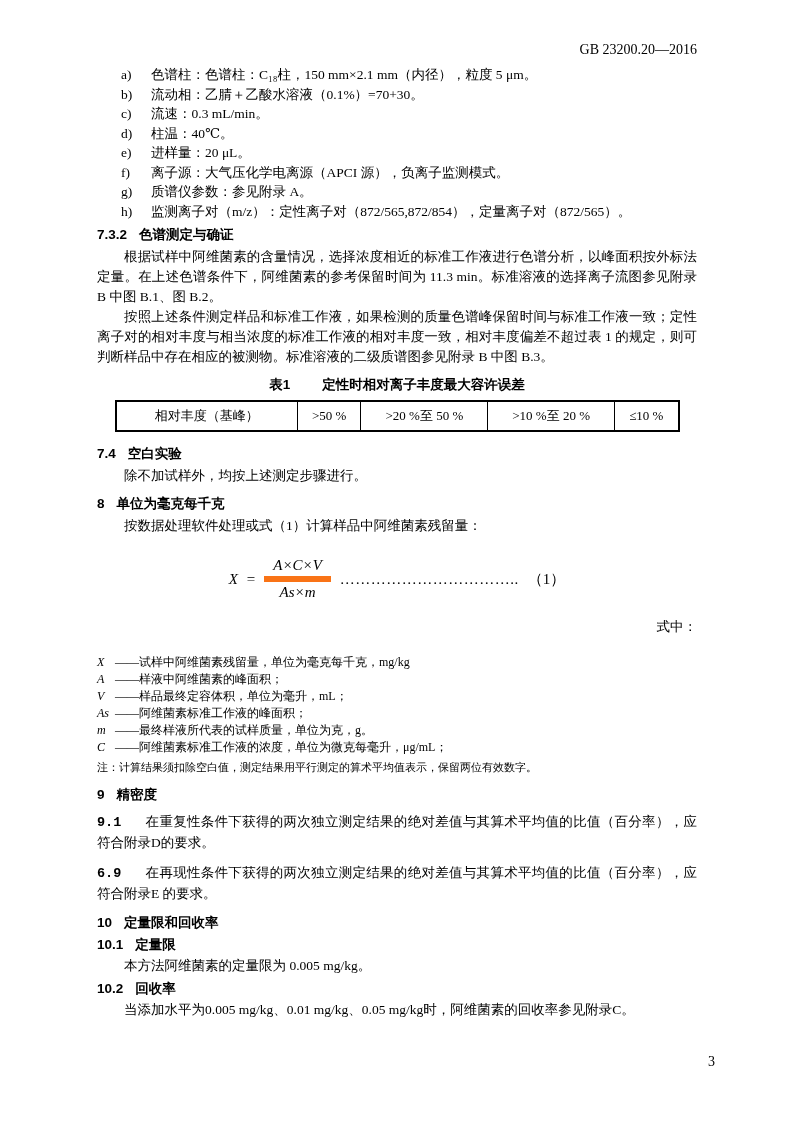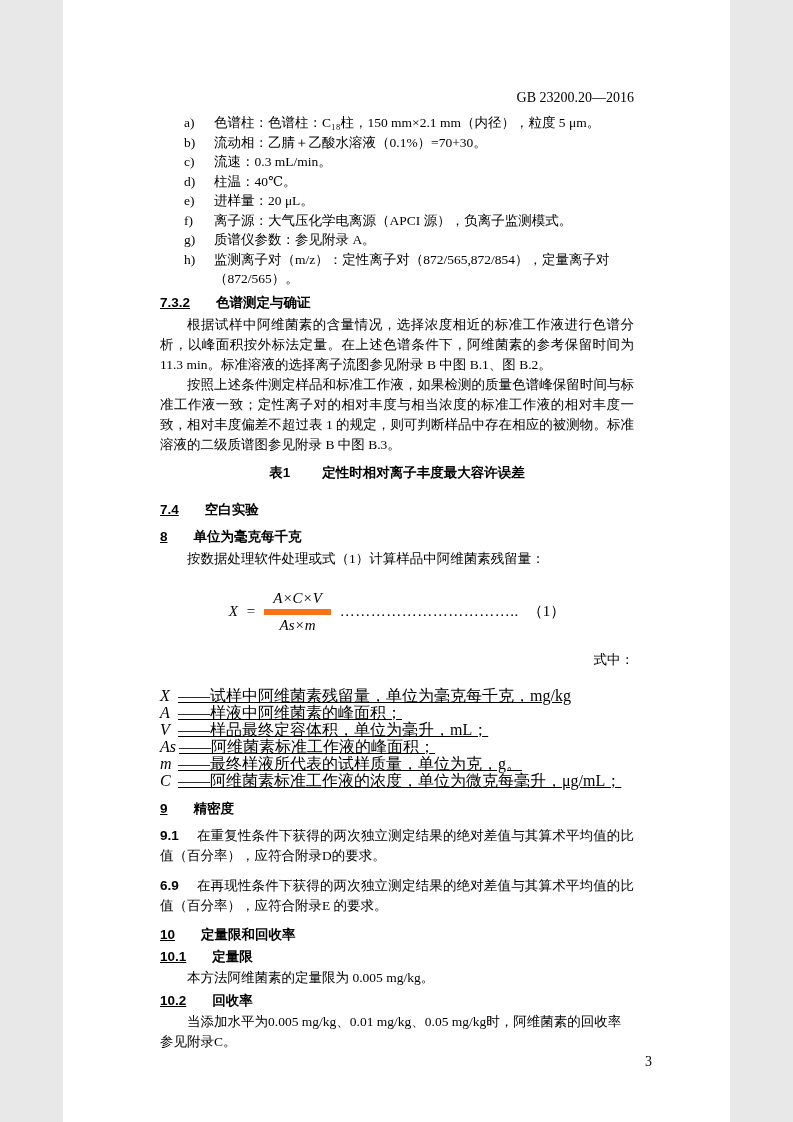--- a/index.html
+++ b/index.html
@@ -1,52 +1,52 @@
 <!DOCTYPE html>
 <html><head>
 <meta charset="utf-8">
 <style>
   * { margin:0; padding:0; box-sizing:border-box; }
   html,body { background:#e8e8e8; }
   .page {
-    position:relative; width:667px; height:1122px; margin:0 auto;
+    position:relative; width:793px; height:1122px; margin:0 auto;
     background:#ffffff; color:#000;
     font-family:"Liberation Serif","DejaVu Serif",serif;
     font-size:13.5px; overflow:hidden;
-    padding:90px 96px 0 97px;
+    padding:42px 96px 0 97px;
   }
   .doc-no { text-align:right; font-size:14px; margin-bottom:7px; }
   .mlist { margin-left:24px; margin-bottom:4px; }
   .mitem { display:flex; line-height:19.5px; }
   .mlabel { flex:none; width:30px; }
   .mtext { flex:1; }
   .hd { font-family:"Liberation Sans","DejaVu Sans",sans-serif; font-weight:700; font-size:13.5px; line-height:18px; }
-  .hd .no { margin-right:26px;text-decoration:underline; }
+  .hd .no { margin-right:12px; }
   .hd732 { margin:5px 0 3px; }
   .para { text-indent:2em; text-align:justify; line-height:20px; }
   .tblttl { text-align:center; margin:9px 0 0; font-family:"Liberation Sans","DejaVu Sans",sans-serif; font-weight:700; font-size:13.5px; }
   .tblttl .no { margin-right:32px; }
   table.tbl { border-collapse:collapse; margin:6px auto 0; width:565px; border:2px solid #000; }
   .tbl td { border:1px solid #000; height:30px; text-align:center; vertical-align:middle; font-size:13px; padding:0 4px; }
   .tbl td.c0 { width:182px; }
   .hd74 { margin:13px 0 3px; }
   .hd8 { margin:9px 0 3px; }
   .formula { display:flex; justify-content:center; align-items:center; gap:9px; margin:20px 0 16px; font-size:15px; }
   .fvar { font-style:italic; }
   .frac { display:inline-flex; flex-direction:column; align-items:center; font-style:italic; line-height:19px; }
   .frac .num { border-bottom:6px solid #f97316; padding:0 9px 1px; }
   .frac .den { padding-top:1px; }
   .fdots { letter-spacing:0.5px; }
   .where { text-indent:2em; line-height:18px; margin-bottom:18px;text-align:right; }
-  .dline { line-height:17px; font-size:16px;text-decoration:underline; }
+  .dline { line-height:17px; font-size:12px; }
   .dsym { font-style:italic; display:inline-block; min-width:15px; margin-right:3px; }
   .note { font-size:11px; line-height:15px; margin-top:4px; }
   .hd9 { margin:11px 0 4px; }
   .clause { text-align:justify; line-height:20px; margin:8px 0 10px; }
-  .clause .cno { font-family:Liberation Sans, sans-serif; font-weight:700; margin-right:18px; }
+  .clause .cno { font-family:Liberation Mono, monospace; font-weight:700; margin-right:24px; }
   .hd10 { margin:10px 0 4px; }
   .hdsub { margin:4px 0 2px; }
   .p-sub { text-indent:2em; line-height:20px; }
   .footer-page { position:absolute; right:78px; bottom:52px; font-size:14px; }
 </style>
 </head>
 <body>
 
 <div class="page">
 
@@ -91,26 +91,34 @@
     <span class="no">7.3.2</span><span>色谱测定与确证</span>
   </div>
   <div class="para">根据试样中阿维菌素的含量情况，选择浓度相近的标准工作液进行色谱分析，以峰面积按外标法定量。在上述色谱条件下，阿维菌素的参考保留时间为 11.3 min。标准溶液的选择离子流图参见附录 B 中图 B.1、图 B.2。</div>
   <div class="para">按照上述条件测定样品和标准工作液，如果检测的质量色谱峰保留时间与标准工作液一致；定性离子对的相对丰度与相当浓度的标准工作液的相对丰度一致，相对丰度偏差不超过表 1 的规定，则可判断样品中存在相应的被测物。标准溶液的二级质谱图参见附录 B 中图 B.3。</div>
 
   <div class="tblttl">
     <span class="no">表1</span><span>定性时相对离子丰度最大容许误差</span>
   </div>
   <table class="tbl">
     <tbody>
+        <tr>
+      <td class="c0">相对丰度（基峰）</td>
+      <td>&gt;50 %</td>
+      <td>&gt;20 %至 50 %</td>
+      <td>&gt;10 %至 20 %</td>
+      <td>≤10 %</td>
+    </tr>
   </tbody>
     </table>
 
   <div class="hd hd74">
     <span class="no">7.4</span><span>空白实验</span>
   </div>
+  <div class="para">除不加试样外，均按上述测定步骤进行。</div>
 
   <div class="hd hd8">
     <span class="no">8</span><span>单位为毫克每千克</span>
   </div>
   <div class="para">按数据处理软件处理或式（1）计算样品中阿维菌素残留量：</div>
 
   <div class="formula">
     <span class="fvar">X</span>
     <span>=</span>
     <span class="frac">
@@ -137,20 +145,21 @@
       <span class="dsym">As</span><span>——阿维菌素标准工作液的峰面积；</span>
     </div>
     <div class="dline">
       <span class="dsym">m</span><span>——最终样液所代表的试样质量，单位为克，g。</span>
     </div>
     <div class="dline">
       <span class="dsym">C</span><span>——阿维菌素标准工作液的浓度，单位为微克每毫升，μg/mL；</span>
     </div>
   </div>
 
+  <div class="note">注：计算结果须扣除空白值，测定结果用平行测定的算术平均值表示，保留两位有效数字。</div>
 
   <div class="hd hd9">
     <span class="no">9</span><span>精密度</span>
   </div>
   <div class="clause">
     <span class="cno">9.1</span><span>在重复性条件下获得的两次独立测定结果的绝对差值与其算术平均值的比值（百分率），应符合附录D的要求。</span>
   </div>
   <div class="clause">
     <span class="cno">6.9</span><span>在再现性条件下获得的两次独立测定结果的绝对差值与其算术平均值的比值（百分率），应符合附录E 的要求。</span>
   </div>

